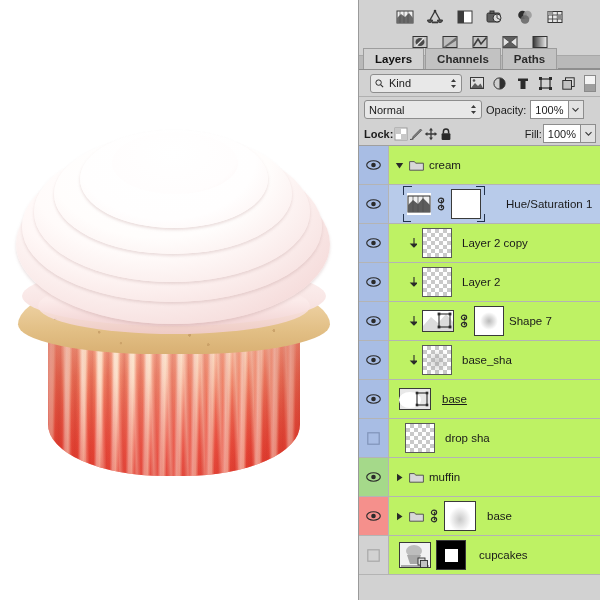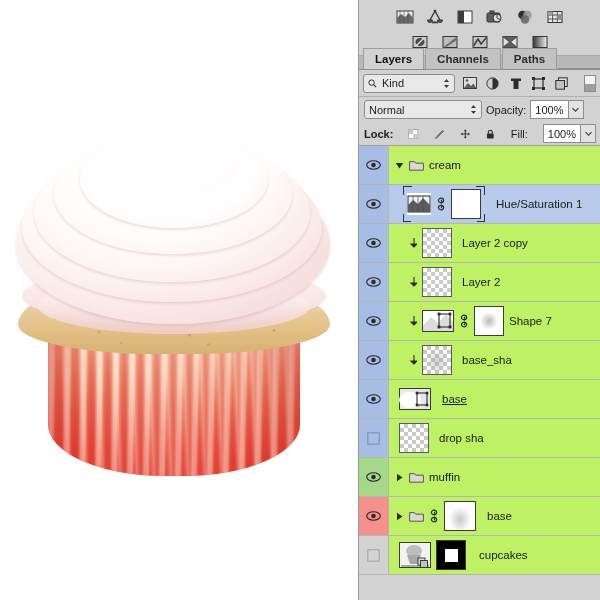--- a/index.html
+++ b/index.html
@@ -127,21 +127,21 @@
     font-size: 11.5px; font-weight: bold; color: #2b2b2b;
     background: #c2c2c2; border: 1px solid #9d9d9d; border-bottom: none;
     margin-right: 1px;
   }
   .tab.active { background: #d2d2d2; color: #121212; }
   .tab-filler { flex: 1; border-bottom: 1px solid #8e8e8e; }
 
   
   .filterbar {
     display: flex; align-items: center; gap: 6px;
-    height: 27px; padding: 0 4px 0 4px;
+    height: 27px; padding: 0 4px 0 11px;
     background: #d2d2d2; border-bottom: 1px solid #b0b0b0;
   }
   .kind-select {
     display: flex; align-items: center; gap: 5px;
     width: 92px; height: 19px; padding: 0 4px;
     background: #e8e8e8; border: 1px solid #8d8d8d; border-radius: 3px;
     font-size: 11px;
   }
   .kind-label { flex: 1; }
   .mag { width: 9px; height: 9px; flex: none; }
@@ -170,21 +170,21 @@
   .numstep {
     width: 15px; height: 19px; background: #e2e2e2;
     border: 1px solid #8d8d8d; border-left: none;
     display: flex; align-items: center; justify-content: center;
   }
   .numwrap { display: flex; }
 
   
   .lockrow {
     display: flex; align-items: center; height: 24px;
-    padding: 0 4px 0 5px; gap: 15px;
+    padding: 0 4px 0 5px; gap: 1px;
     background: #d2d2d2; border-bottom: 1px solid #9f9f9f;
   }
   .lock-ico { width: 14px; height: 14px; }
 
   
   .layers { background: #d2d2d2; }
   .row {
     display: flex; align-items: center; height: 39px;
     border-bottom: 1px solid #b4b4b4;
     background: #bef264;
@@ -475,21 +475,21 @@
               <path d="M1 12 L6 7 L11 11 L16 5 L23 12 L23 19 L1 19Z" fill="#5c5c5c"></path>
               <path d="M6 3v16M11 3v16M16 3v16" stroke="#4a4a4a" stroke-width=".7"></path>
             </svg>
             <svg class="link" viewBox="0 0 10 14">
               <path d="M5 3 a2.2 2.2 0 0 1 0 3.4 M5 7.6 a2.2 2.2 0 0 1 0 3.4" fill="none" stroke="#2a2a2a" stroke-width="1.2"></path>
               <ellipse cx="5" cy="3.4" rx="2.6" ry="2.2" fill="none" stroke="#2a2a2a" stroke-width="1.2"></ellipse>
               <ellipse cx="5" cy="10.6" rx="2.6" ry="2.2" fill="none" stroke="#2a2a2a" stroke-width="1.2"></ellipse>
             </svg>
             <div class="maskthumb" style="background:#ffffff"></div>
           </div>
-          <span class="name" style="margin-left:6px">Hue/Saturation 1</span>
+          <span class="name" style="margin-left:16px">Hue/Saturation 1</span>
         </div>
       </div>
 
       <div class="row">
         <div class="eyecell">
           <svg width="15" height="10" viewBox="0 0 15 10">
             <ellipse cx="7.5" cy="5" rx="6.8" ry="4.2" fill="none" stroke="#2a2a2a" stroke-width="1.1"></ellipse>
             <circle cx="7.5" cy="5" r="2.3" fill="#2a2a2a"></circle>
           </svg>
         </div>
@@ -589,21 +589,21 @@
           <span class="name underline" style="margin-left:6px">base</span>
         </div>
       </div>
 
       <div class="row">
         <div class="eyecell">
           <svg width="13" height="13" viewBox="0 0 13 13">
             <rect x=".8" y=".8" width="11.4" height="11.4" fill="none" stroke="#7f93b8" stroke-width="1.2"></rect>
           </svg>
         </div>
-        <div class="rowbody" style="padding-left:10px">
+        <div class="rowbody" style="padding-left:16px">
           <div class="thumb checker"></div>
           <span class="name" style="margin-left:5px">drop sha</span>
         </div>
       </div>
 
       <div class="row">
         <div class="eyecell g">
           <svg width="15" height="10" viewBox="0 0 15 10">
             <ellipse cx="7.5" cy="5" rx="6.8" ry="4.2" fill="none" stroke="#2a2a2a" stroke-width="1.1"></ellipse>
             <circle cx="7.5" cy="5" r="2.3" fill="#2a2a2a"></circle>

